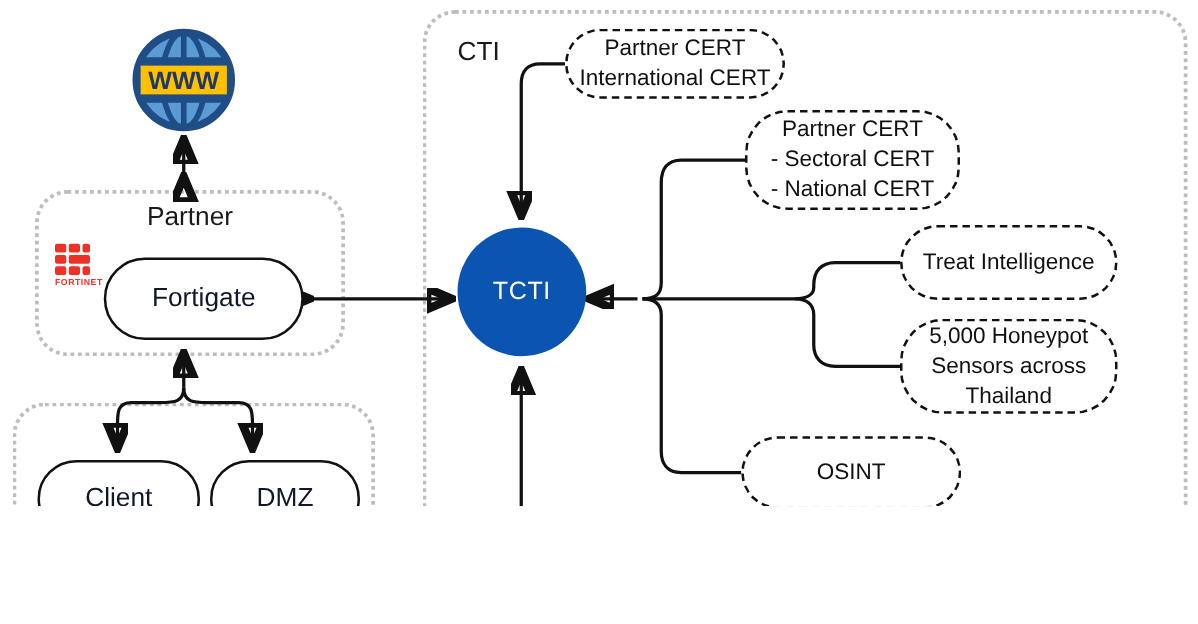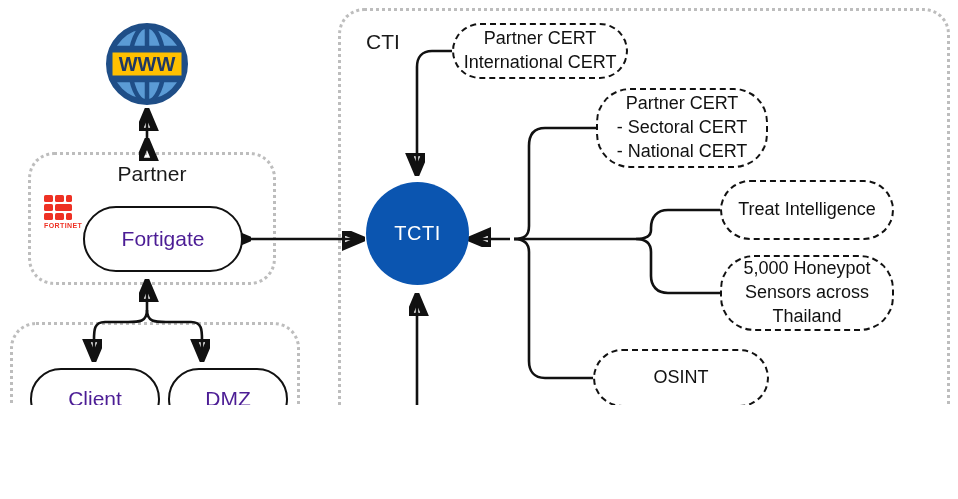--- a/index.html
+++ b/index.html
@@ -34,21 +34,21 @@
   
   .node-solid {
     position: absolute;
     border: 2.5px solid #111111;
     border-radius: 34px;
     box-sizing: border-box;
     display: flex;
     align-items: center;
     justify-content: center;
     background: #ffffff;
-    color: #4c1d95;
+    color: #0f172a;
     font-size: 21px;
     text-align: center;
     line-height: 1.2;
   }
 
   
   .node-dashed {
     position: absolute;
     border: 2.5px dashed #111111;
     border-radius: 34px;

